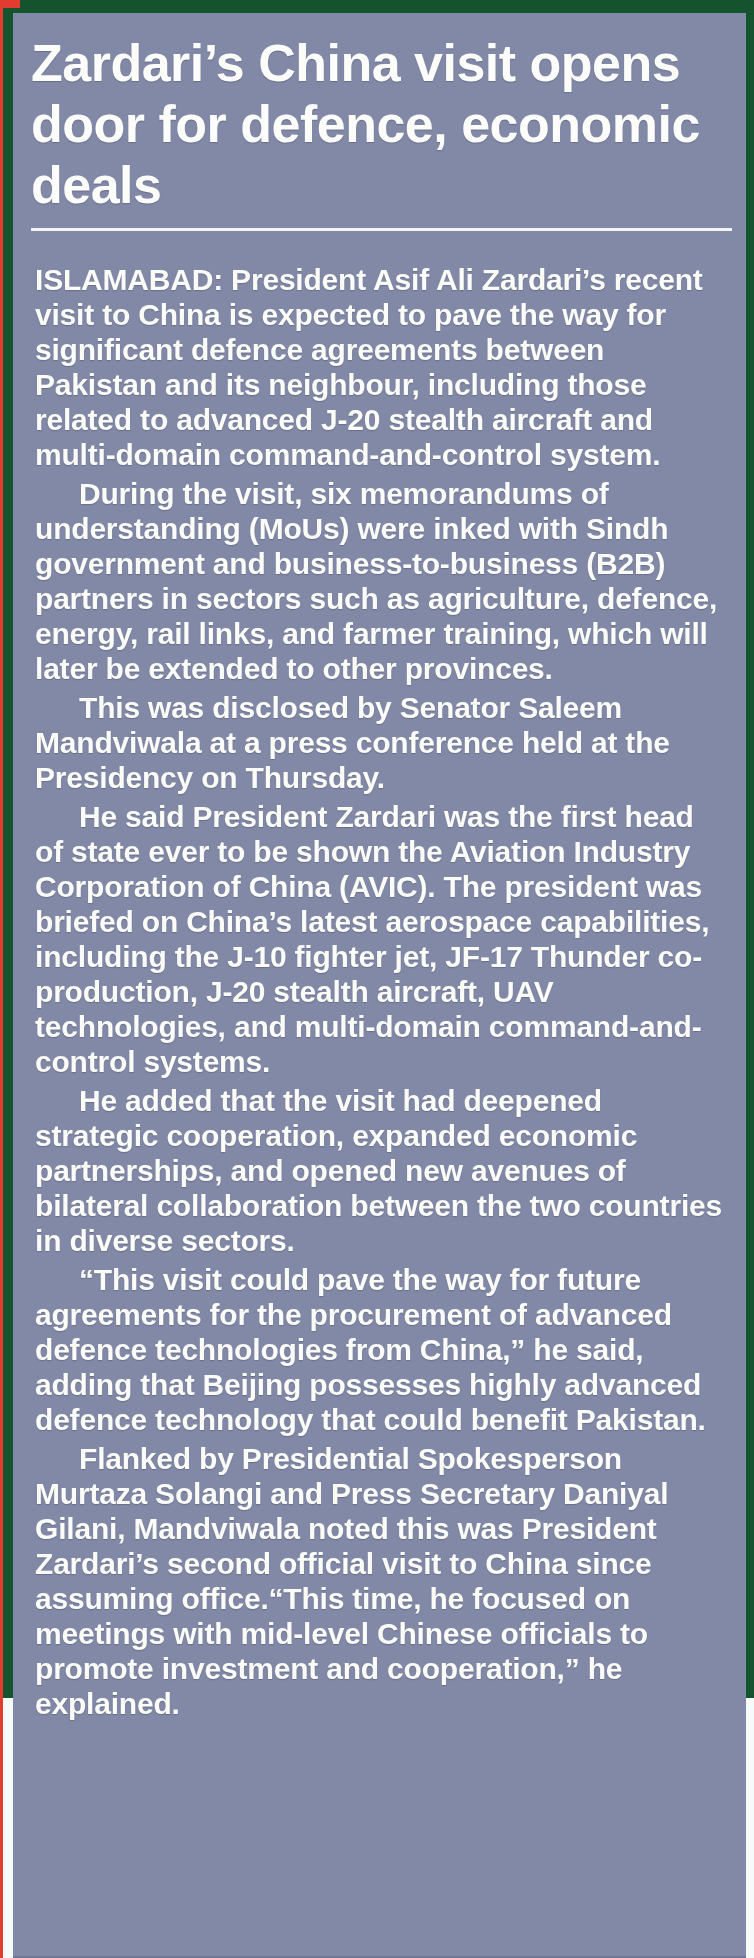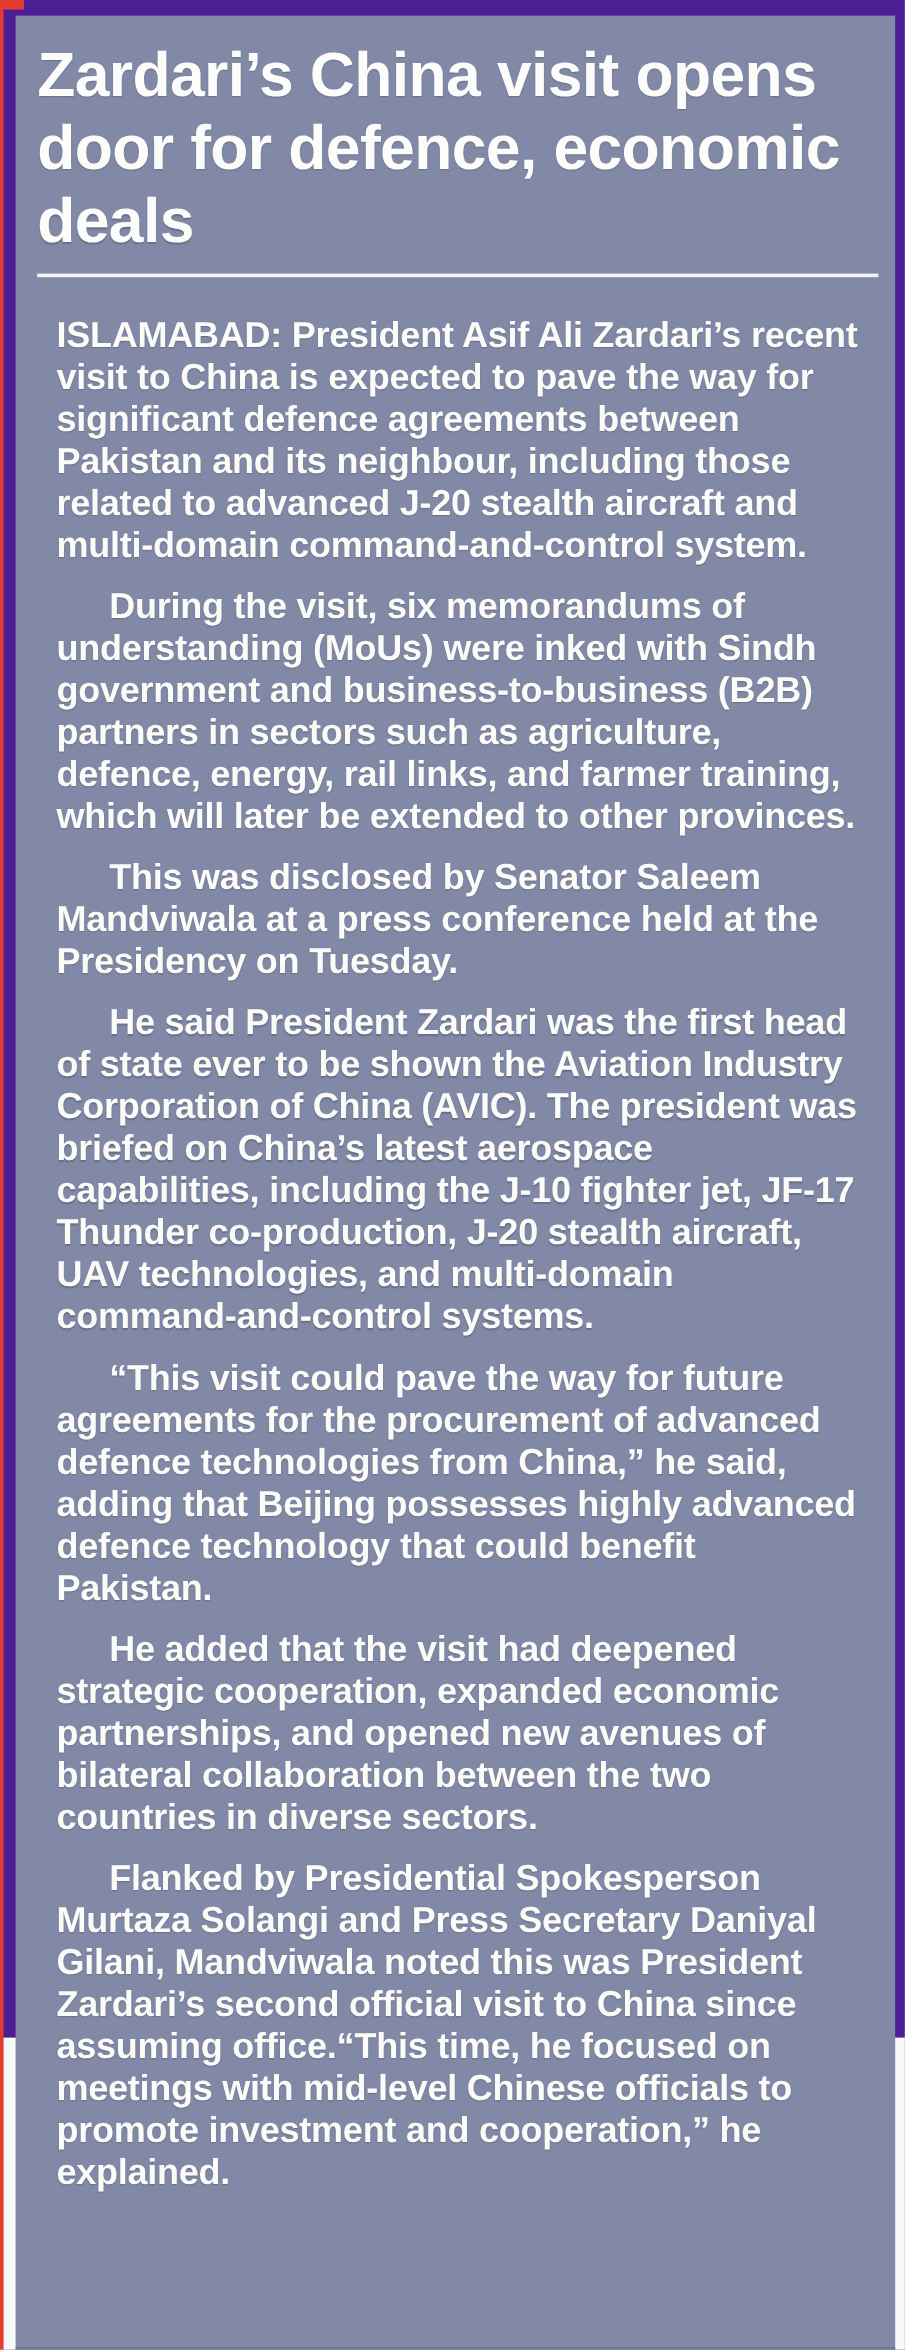--- a/index.html
+++ b/index.html
@@ -9,21 +9,21 @@
     height: 1958px;
     background: #f6faf8;
     font-family: "Liberation Sans", sans-serif;
     overflow: hidden;
   }
   .page {
     position: relative;
     width: 754px;
     height: 1698px;
     padding: 13px 8px 0 13px;
-    background: #4c1d95;
+    background: #14532d;
   }
   .red-edge {
     position: absolute;
     left: 0; top: 0;
     width: 3px; height: 1958px;
     background: #e23b30;
   }
   .red-corner {
     position: absolute;
     left: 0; top: 0;
@@ -57,39 +57,39 @@
     height: 3px;
     background: #f4f4f2;
     margin: 12px 0 0 0;
   }
   .body-text {
     margin-top: 31px;
     font-size: 30px;
     line-height: 35px;
     letter-spacing: -0.2px;
   }
-  .body-text p { margin: 16px; }
+  .body-text p { margin: 4px; }
   .body-text p.indent { text-indent: 44px; }
 </style>
 </head>
 <body>
 
 <div class="page">
   <div class="red-edge"></div>
   <div class="red-corner"></div>
 
   <div class="article">
     <h1 class="headline">Zardari’s China visit opens door for defence, economic deals</h1>
 
 
     <hr class="rule">
 
     <div class="body-text">
       <p>ISLAMABAD: President Asif Ali Zardari’s recent visit to China is expected to pave the way for significant defence agreements between Pakistan and its neighbour, including those related to advanced J-20 stealth aircraft and multi-domain command-and-control system.</p>
       <p class="indent">During the visit, six memorandums of understanding (MoUs) were inked with Sindh government and business-to-business (B2B) partners in sectors such as agriculture, defence, energy, rail links, and farmer training, which will later be extended to other provinces.</p>
-      <p class="indent">This was disclosed by Senator Saleem Mandviwala at a press conference held at the Presidency on Tuesday.</p>
+      <p class="indent">This was disclosed by Senator Saleem Mandviwala at a press conference held at the Presidency on Thursday.</p>
       <p class="indent">He said President Zardari was the first head of state ever to be shown the Aviation Industry Corporation of China (AVIC). The president was briefed on China’s latest aerospace capabilities, including the J-10 fighter jet, JF-17 Thunder co-production, J-20 stealth aircraft, UAV technologies, and multi-domain command-and-control systems.</p>
+      <p class="indent">He added that the visit had deepened strategic cooperation, expanded economic partnerships, and opened new avenues of bilateral collaboration between the two countries in diverse sectors.</p>
       <p class="indent">“This visit could pave the way for future agreements for the procurement of advanced defence technologies from China,” he said, adding that Beijing possesses highly advanced defence technology that could benefit Pakistan.</p>
-      <p class="indent">He added that the visit had deepened strategic cooperation, expanded economic partnerships, and opened new avenues of bilateral collaboration between the two countries in diverse sectors.</p>
       <p class="indent">Flanked by Presidential Spokesperson Murtaza Solangi and Press Secretary Daniyal Gilani, Mandviwala noted this was President Zardari’s second official visit to China since assuming office.“This time, he focused on meetings with mid-level Chinese officials to promote investment and cooperation,” he explained.</p>
     </div>
   </div>
 </div>
 
 </body></html>

